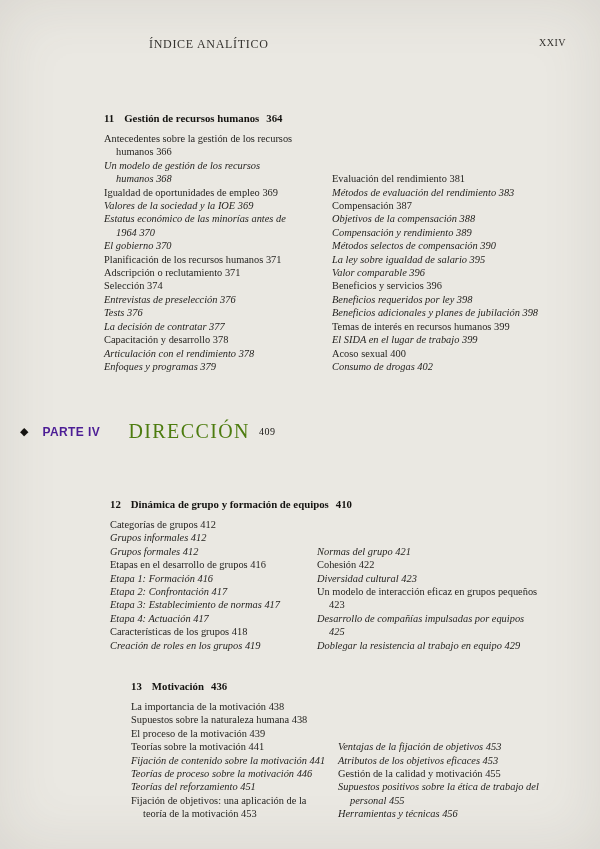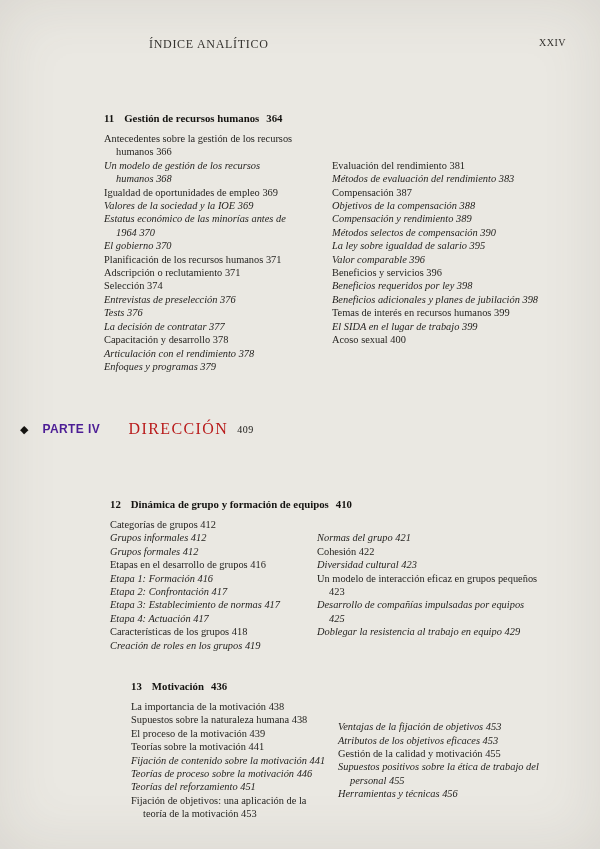--- a/index.html
+++ b/index.html
@@ -24,21 +24,21 @@
   .chapter{position:absolute;}
   #ch11{left:104px;top:76px;width:452px;}
   #ch12{left:110px;top:462px;width:431px;}
   #ch13{left:131px;top:644px;width:431px;}
   .ch-heading{
     font-weight:bold;font-size:10.8px;line-height:13px;
     margin-bottom:7px;color:#141310;margin-top:36px;
   }
   .ch-num{margin-right:10px;}
   .ch-page{margin-left:7px;}
-  .cols{display:flex;align-items:center;}
+  .cols{display:flex;align-items:flex-end;}
   #ch11 .col-left{width:196px;margin-right:32px;}
   #ch12 .col-left,#ch13 .col-left{width:195px;margin-right:12px;}
   .col-right{width:224px;}
   .entry{
     font-size:10.4px;line-height:13.4px;
     padding-left:12px;text-indent:-12px;
     color:#201f1c;
   }
   .entry.italic{font-style:italic;}
   .entry .pg{white-space:nowrap;}
@@ -50,21 +50,21 @@
     font-size:11px;line-height:11px;color:#141310;
     margin-right:14px;
     font-family:"DejaVu Sans",sans-serif;
   }
   .part-label{
     font-family:"Liberation Sans","DejaVu Sans",sans-serif;
     font-weight:bold;font-size:12px;letter-spacing:0.4px;
     color:#4c1d95;width:86px;
   }
   .part-title{
-    font-size:16px;letter-spacing:1.4px;color:#b91c1c;
+    font-size:20px;letter-spacing:1.4px;color:#4d7c0f;
   }
   .part-page{
     font-size:10px;margin-left:9px;color:#181714;letter-spacing:0.5px;
   }
 </style>
 </head>
 <body>
 
 <div class="page">
 
@@ -101,20 +101,21 @@
           <div class="entry italic"><span>Compensación y rendimiento </span><span class="pg">389</span></div>
           <div class="entry italic"><span>Métodos selectos de compensación </span><span class="pg">390</span></div>
           <div class="entry italic"><span>La ley sobre igualdad de salario </span><span class="pg">395</span></div>
           <div class="entry italic"><span>Valor comparable </span><span class="pg">396</span></div>
           <div class="entry"><span>Beneficios y servicios </span><span class="pg">396</span></div>
           <div class="entry italic"><span>Beneficios requeridos por ley </span><span class="pg">398</span></div>
           <div class="entry italic"><span>Beneficios adicionales y planes de jubilación </span><span class="pg">398</span></div>
           <div class="entry"><span>Temas de interés en recursos humanos </span><span class="pg">399</span></div>
           <div class="entry italic"><span>El SIDA en el lugar de trabajo </span><span class="pg">399</span></div>
           <div class="entry"><span>Acoso sexual </span><span class="pg">400</span></div>
+          <div class="entry italic"><span>Consumo de drogas </span><span class="pg">402</span></div>
         </div>
     </div>
   </section>
 
   <div class="part-divider">
     <span class="diamond">◆</span>
     <span class="part-label">PARTE IV</span>
     <span class="part-title">DIRECCIÓN</span>
     <span class="part-page">409</span>
   </div>

